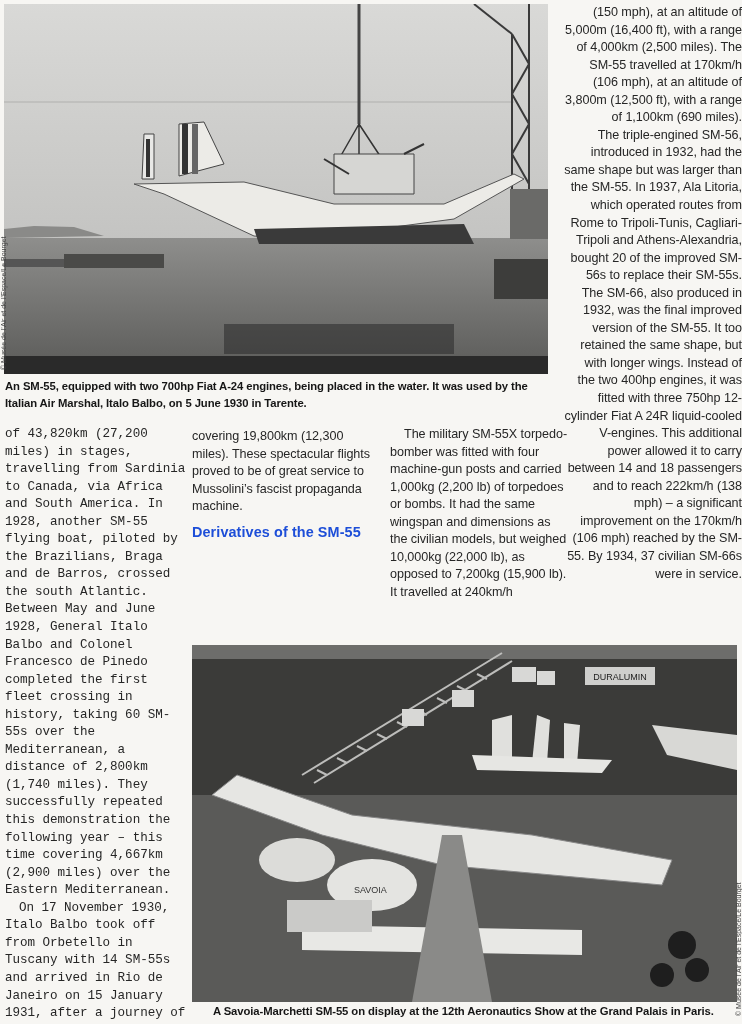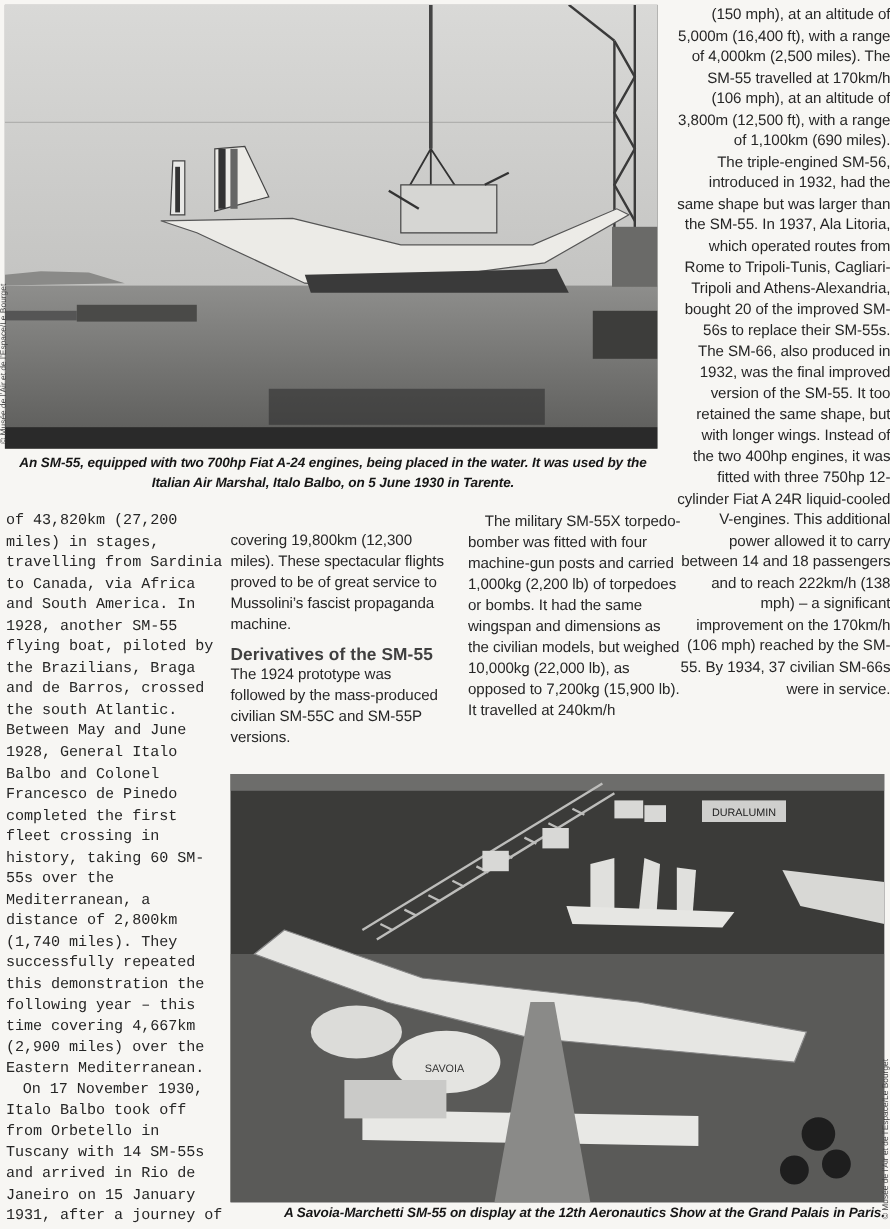--- a/index.html
+++ b/index.html
@@ -7,40 +7,39 @@
     width: 742px; height: 1024px; position: relative; overflow: hidden;
     background: #f7f6f3; color: #1c1c1c;
     font-family: "Liberation Sans", sans-serif;
   }
   .photo { position: absolute; overflow: hidden; background: #777; }
   .photo svg { display: block; width: 100%; height: 100%; }
   #photo-top { left: 4px; top: 4px; width: 544px; height: 370px; }
   #photo-bottom { left: 192px; top: 645px; width: 545px; height: 357px; }
 
   .caption {
-    position: absolute; font-weight: bold; font-style: italic;
+    position: absolute; font-weight: bold; 
     font-size: 11.3px; line-height: 17px; color: #161616;
     letter-spacing: -0.1px;
-    text-align: center;
   }
   #caption-top { left: 5px; top: 378px; width: 545px; }
   #caption-bottom { left: 194px; top: 1003px; width: 548px; white-space: nowrap; margin-left: 19px; }
 
   .col {
     position: absolute; font-size: 12.6px; line-height: 17.55px; color: #262626;
     letter-spacing: -0.05px;
   }
   .col p { margin: 0; }
   .col p.indent { text-indent: 14px; }
   .col h3 {
     margin: 8px 0 0 0; font-size: 14.4px; line-height: 16px; font-weight: bold;
-    color: #404040; letter-spacing: 0.1px;
+    color: #1d4ed8; letter-spacing: 0.1px;
   }
   #col-1 { left: 5px; top: 426px; width: 184px; font-family: Liberation Mono, monospace; }
-  #col-2 { left: 192px; top: 442px; width: 180px; }
+  #col-2 { left: 192px; top: 428px; width: 180px; }
   #col-3 { left: 378px; top: 426px; width: 180px; margin-left: 12px; }
   #col-4 { left: 564px; top: 4px; width: 178px; text-align: right; }
 
   .credit {
     position: absolute; font-size: 7px; color: #444; white-space: nowrap;
     transform-origin: left top; transform: rotate(-90deg);
   }
   #credit-top { left: 0px; top: 370px; }
   #credit-bottom { left: 735px; top: 1016px; }
 </style>
@@ -98,21 +97,20 @@
 
 <div class="col" id="col-1">
   <p>of 43,820km (27,200 miles) in stages, travelling from Sardinia to Canada, via Africa and South America. In 1928, another SM-55 flying boat, piloted by the Brazilians, Braga and de Barros, crossed the south Atlantic.</p>
   <p>Between May and June 1928, General Italo Balbo and Colonel Francesco de Pinedo completed the first fleet crossing in history, taking 60 SM-55s over the Mediterranean, a distance of 2,800km (1,740 miles). They successfully repeated this demonstration the following year – this time covering 4,667km (2,900 miles) over the Eastern Mediterranean.</p>
   <p class="indent">On 17 November 1930, Italo Balbo took off from Orbetello in Tuscany with 14 SM-55s and arrived in Rio de Janeiro on 15 January 1931, after a journey of 10,400km (6,500 miles). Then, in 1933, he made a return trip across the north Atlantic with 25 SM-55Xs on the Orbetello-New York–Rome route,</p>
 </div>
 
 <div class="col" id="col-2">
   <p>covering 19,800km (12,300 miles). These spectacular flights proved to be of great service to Mussolini’s fascist propaganda machine.</p>
   <h3>Derivatives of the SM-55</h3>
-  <p>The 1924 prototype was followed by the mass-produced civilian SM-55C and SM-55P versions.</p>
 </div>
 
 <div class="col" id="col-3">
   <p class="indent">The military SM-55X torpedo-bomber was fitted with four machine-gun posts and carried 1,000kg (2,200 lb) of torpedoes or bombs. It had the same wingspan and dimensions as the civilian models, but weighed 10,000kg (22,000 lb), as opposed to 7,200kg (15,900 lb). It travelled at 240km/h</p>
 </div>
 
 <div class="col" id="col-4">
   <p>(150 mph), at an altitude of 5,000m (16,400 ft), with a range of 4,000km (2,500 miles). The SM-55 travelled at 170km/h (106 mph), at an altitude of 3,800m (12,500 ft), with a range of 1,100km (690 miles).</p>
   <p class="indent">The triple-engined SM-56, introduced in 1932, had the same shape but was larger than the SM-55. In 1937, Ala Litoria, which operated routes from Rome to Tripoli-Tunis, Cagliari-Tripoli and Athens-Alexandria, bought 20 of the improved SM-56s to replace their SM-55s.</p>
   <p class="indent">The SM-66, also produced in 1932, was the final improved version of the SM-55. It too retained the same shape, but with longer wings. Instead of the two 400hp engines, it was fitted with three 750hp 12-cylinder Fiat A 24R liquid-cooled V-engines. This additional power allowed it to carry between 14 and 18 passengers and to reach 222km/h (138 mph) – a significant improvement on the 170km/h (106 mph) reached by the SM-55. By 1934, 37 civilian SM-66s were in service.</p>

